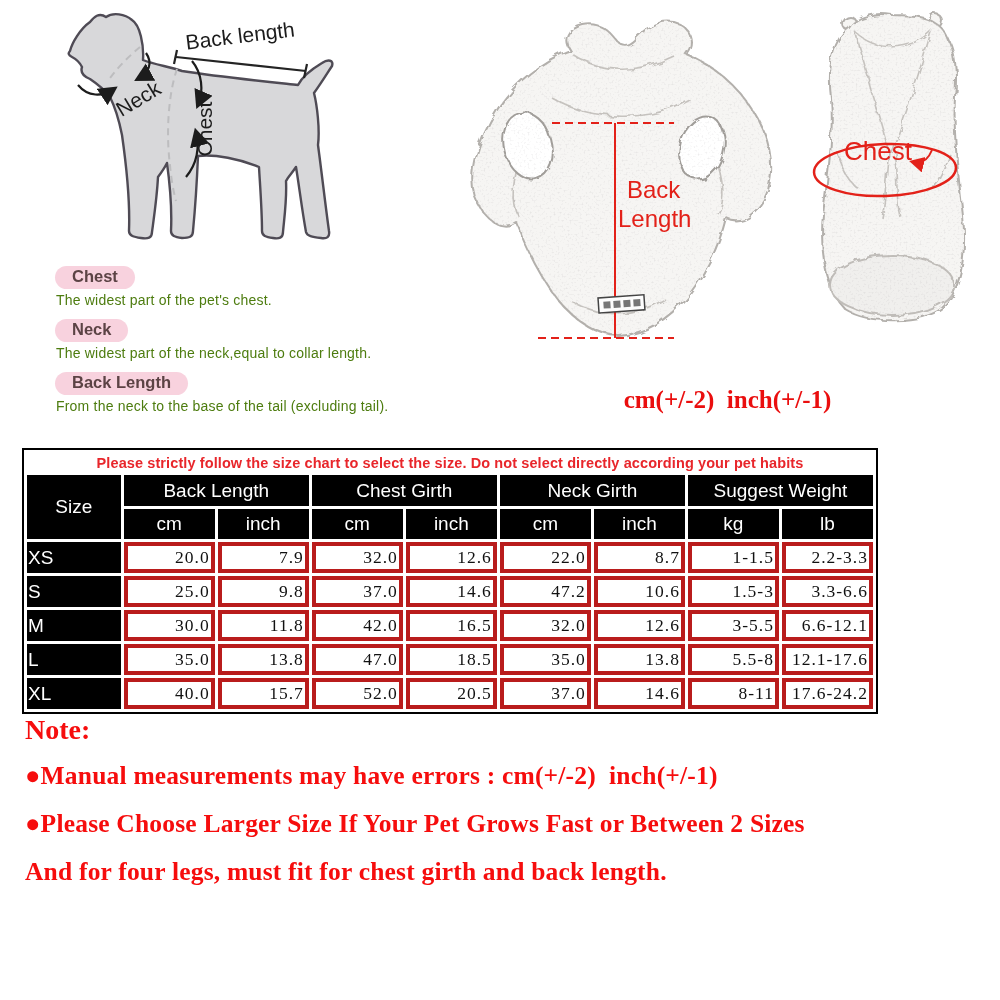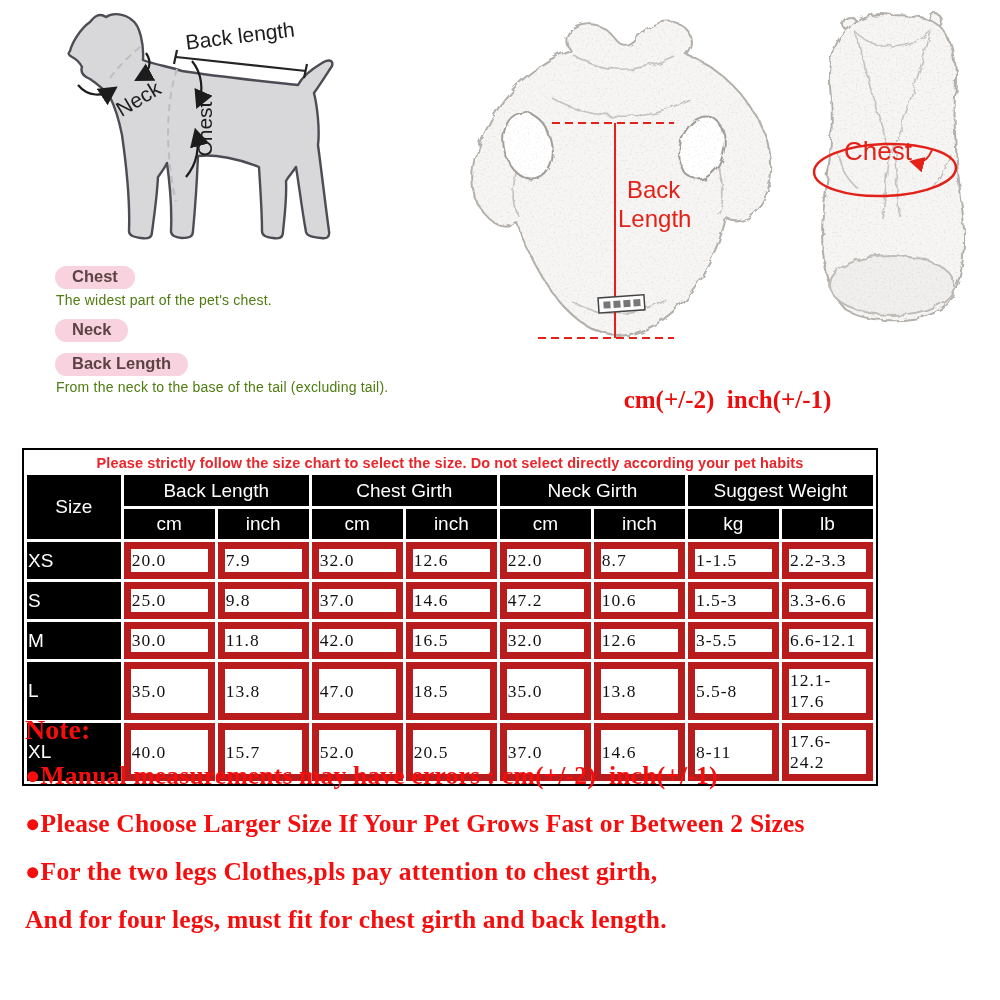--- a/index.html
+++ b/index.html
@@ -23,22 +23,22 @@
   #size-table{left:22px;top:448px;width:958px;}
   #size-table table{border-collapse:separate;border-spacing:3px;border:2px solid #000;
                     width:856px;table-layout:fixed;background:#fff;}
   #size-table td,#size-table th{overflow:hidden;}
   .banner-cell{height:17px;color:#e8262b;font-size:14.5px;font-weight:bold;text-align:center;
                letter-spacing:0.1px;}
   #size-table th{background:#000;color:#fff;font-weight:normal;font-size:19px;text-align:center;}
   th.grp{height:29px;}
   th.unit{height:28px;font-size:18px;}
   td.size-cell{background:#000;color:#fff;font-size:19px;text-align:left;height:29px;}
-  td.num{border:7px solid #b91c1c;font-family:"Liberation Serif",serif;font-size:17.5px;
-         letter-spacing:1px;text-align:left;color:#111;}
+  td.num{border:4px solid #b91c1c;font-family:"Liberation Serif",serif;font-size:17.5px;
+         letter-spacing:1px;text-align:right;color:#111;}
 
   
   #notes{left:25px;top:714px;width:965px;color:#f60d0d;
          font-family:"Liberation Serif",serif;font-weight:bold;}
   .note-title{font-size:28px;margin-bottom:15px;}
   .note-line{font-size:25.5px;margin-bottom:18px;white-space:pre;letter-spacing:0.2px;}
 
   
   svg text{font-family:"Liberation Sans",sans-serif;}
   .redtxt{fill:#e32119;}
@@ -90,20 +90,21 @@
     <text x="182" y="124" font-size="21" fill="#1c1c1c" text-anchor="middle" transform="rotate(-90 182 124)">Chest</text>
   </svg>
 
   <div class="abs" id="definitions">
     <div class="def">
       <span class="pill">Chest</span>
       <div class="def-text">The widest part of the pet's chest.</div>
     </div>
     <div class="def">
       <span class="pill">Neck</span>
+      <div class="def-text">The widest part of the neck,equal to collar length.</div>
     </div>
     <div class="def">
       <span class="pill">Back Length</span>
       <div class="def-text">From the neck to the base of the tail (excluding tail).</div>
     </div>
   </div>
 
   <svg class="abs" style="left:452px;top:2px" width="332" height="352" viewBox="0 0 332 352">
     <defs>
       <filter id="roughA">
@@ -295,17 +296,16 @@
         <td class="num">17.6-24.2</td>
       </tr>
     </tbody>
       </table>
   </div>
 
   <div class="abs" id="notes">
     <div class="note-title">Note:</div>
     <div class="note-line">●Manual measurements may have errors : cm(+/-2)  inch(+/-1)</div>
     <div class="note-line">●Please Choose Larger Size If Your Pet Grows Fast or Between 2 Sizes</div>
-    <div class="note-line">●For the two legs Clothes,pls pay attention to chest girth,</div>
     <div class="note-line">And for four legs, must fit for chest girth and back length.</div>
   </div>
 
 </div>
 
 </body></html>

